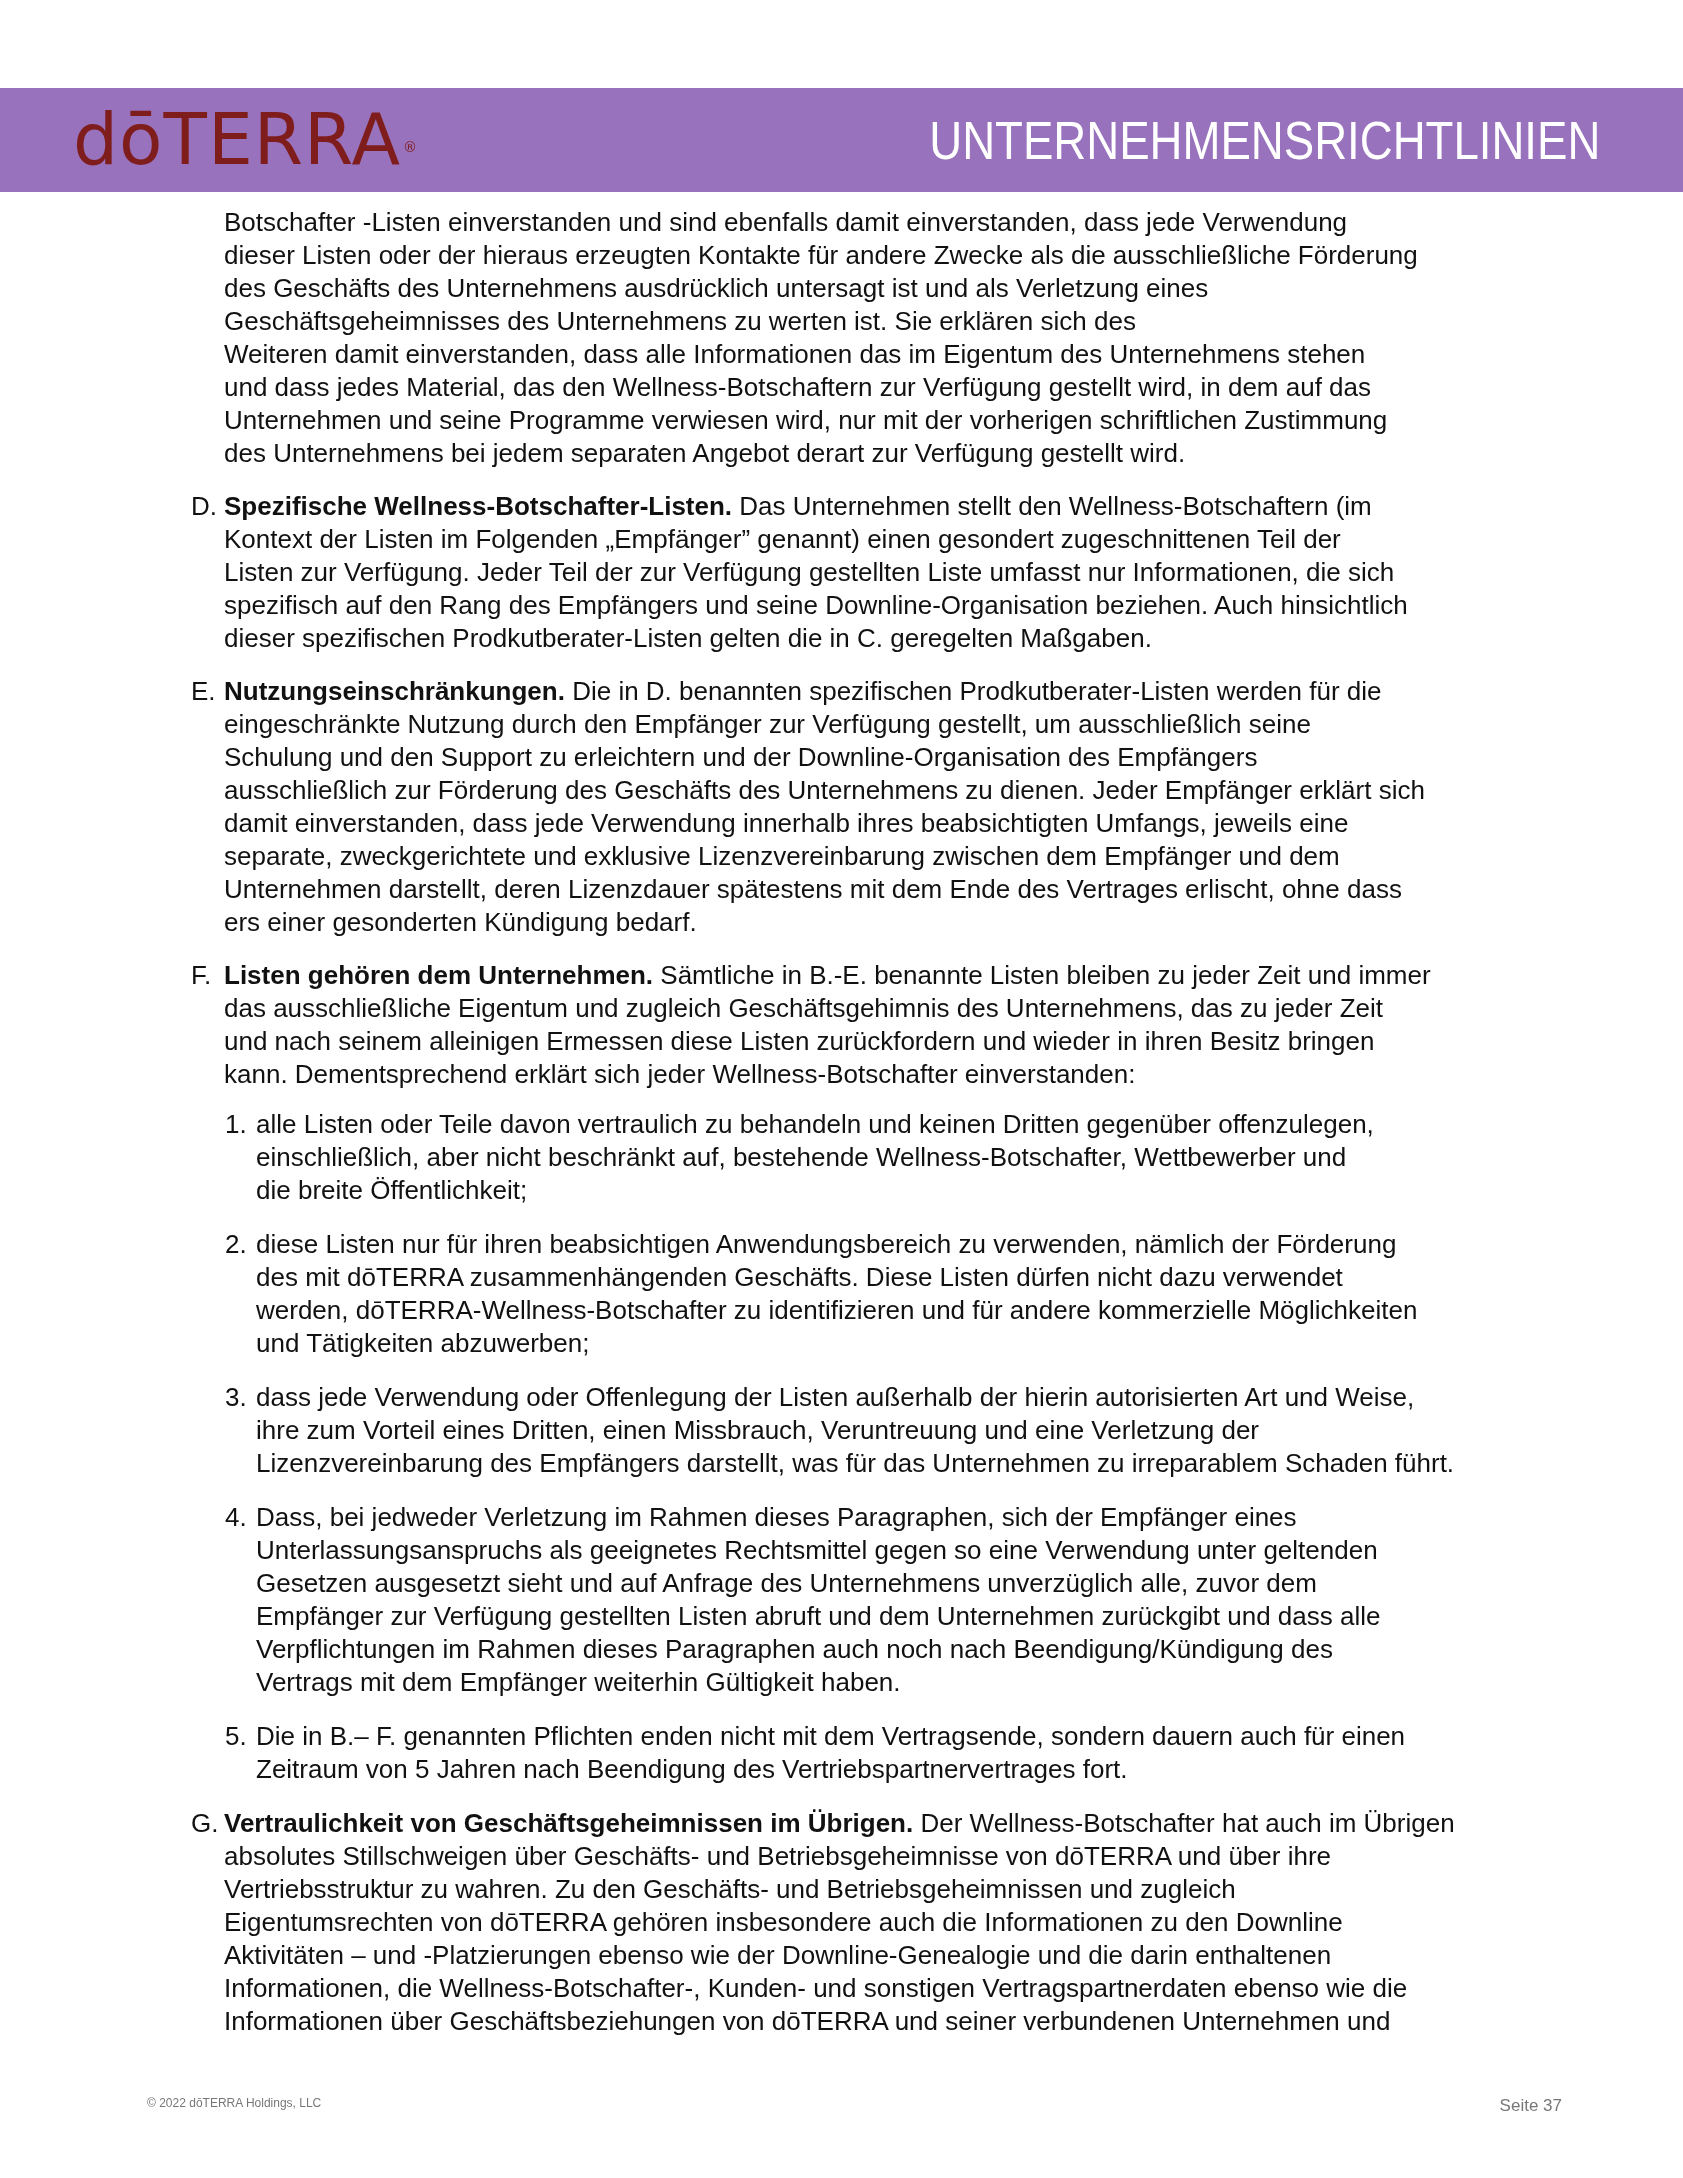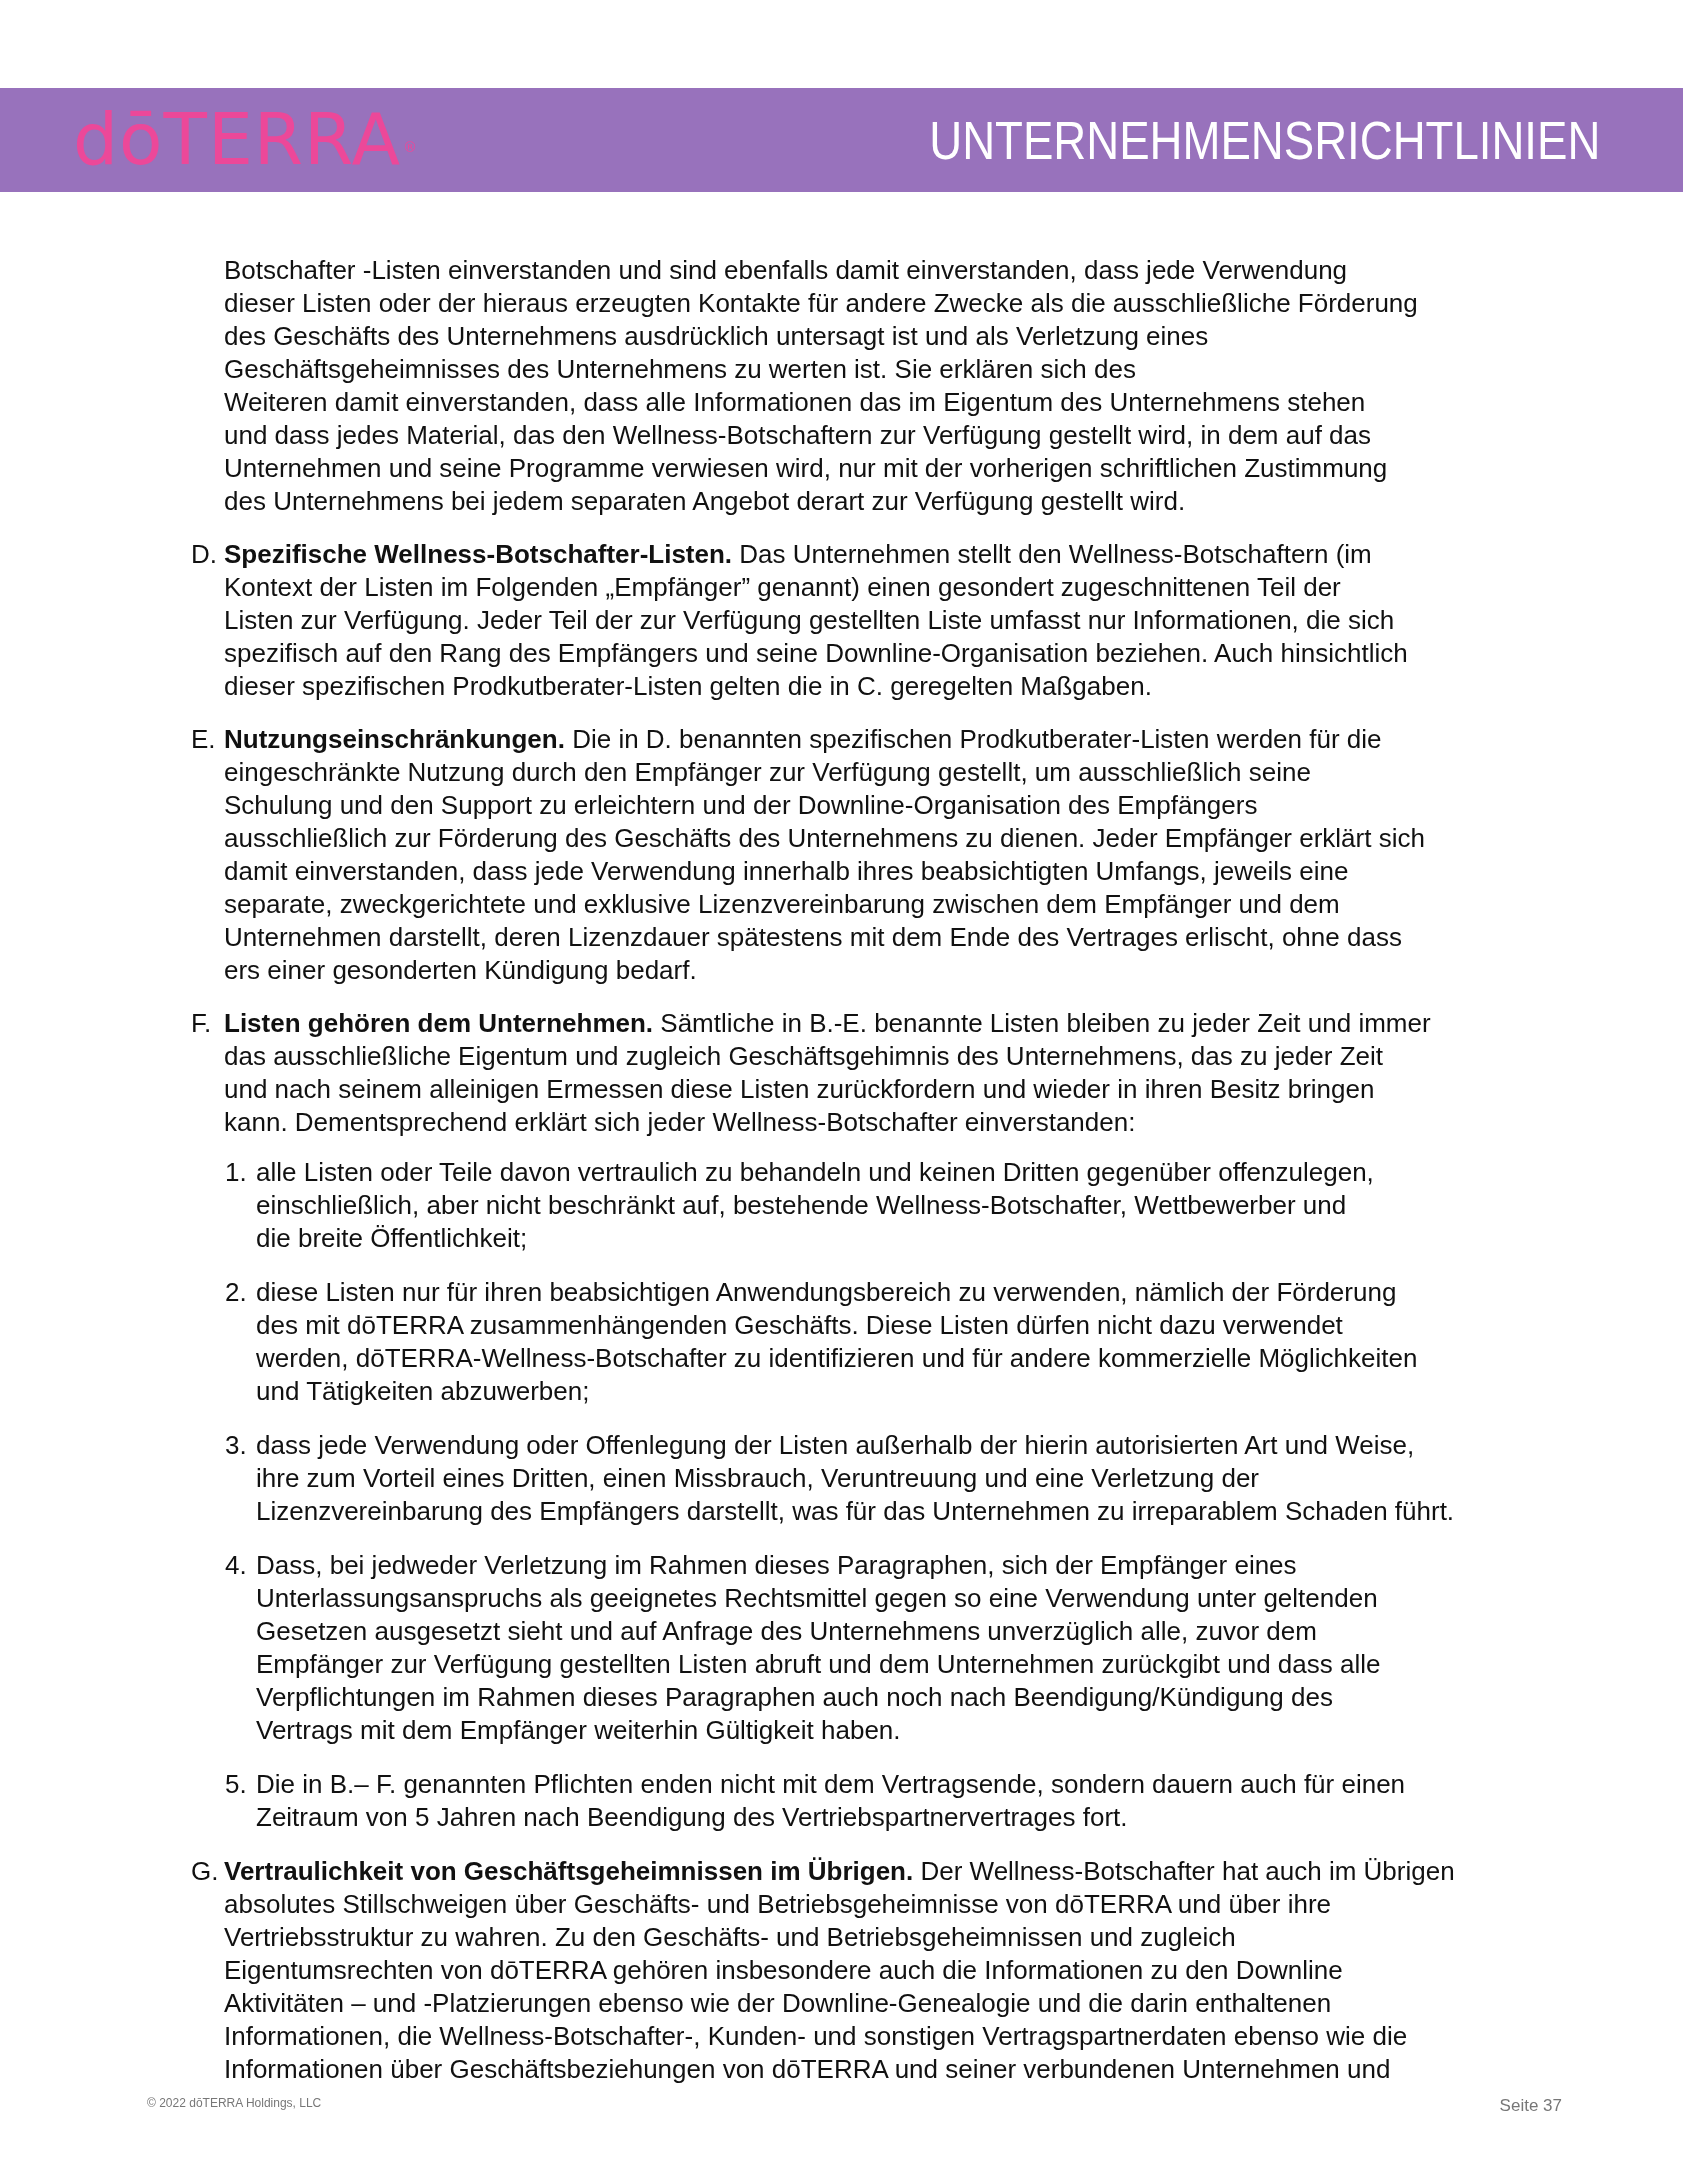--- a/index.html
+++ b/index.html
@@ -1,20 +1,20 @@
 <!DOCTYPE html>
 <html><head>
 <meta charset="utf-8">
 <style>
   html, body { margin: 0; padding: 0; background: #ffffff; }
   body { width: 1683px; height: 2178px; position: relative; overflow: hidden;
          font-family: "Liberation Sans", "DejaVu Sans", sans-serif; color: #111111; }
   .header-bar { position: absolute; left: 0; top: 88px; width: 1683px; height: 104px;
                 background: #9872BC; }
-  .logo { position: absolute; left: 73px; top: 100px; color: #ec4899;
+  .logo { position: absolute; left: 73px; top: 100px; color: #7f1d1d;
           font-family: "DejaVu Sans", sans-serif; font-size: 71px; line-height: 79px;
           letter-spacing: 1px; font-weight: normal; }
   .logo sup { font-size: 14px; vertical-align: top; position: relative; top: 8px; margin-left: 2px; }
   .header-title { position: absolute; right: 83px; top: 111px; color: #ffffff;
                   font-family: "Liberation Sans", sans-serif; font-size: 53px; line-height: 59px;
                   transform: scaleX(0.86); transform-origin: right center; letter-spacing: 0px; }
   .content { position: absolute; left: 0; top: 206px; width: 1683px; }
   .para { position: relative; font-size: 26px; line-height: 33px; white-space: nowrap; }
   .para .line { display: block; height: 33px; }
   .block { position: relative; margin-left: 224px; margin-bottom: 20px; }
@@ -27,21 +27,21 @@
 </style>
 </head>
 <body>
 
 <div class="header-bar"></div>
 <div class="logo"><span>dōTERRA</span><sup>®</sup></div>
 <div class="header-title">UNTERNEHMENSRICHTLINIEN</div>
 
 <div class="content">
 
-  <div class="para block" style="margin-bottom:20px;margin-top:48px;">
+  <div class="para block" style="margin-bottom:20px;">
     <span class="line">Botschafter -Listen einverstanden und sind ebenfalls damit einverstanden, dass jede Verwendung</span>
     <span class="line">dieser Listen oder der hieraus erzeugten Kontakte für andere Zwecke als die ausschließliche Förderung</span>
     <span class="line">des Geschäfts des Unternehmens ausdrücklich untersagt ist und als Verletzung eines</span>
     <span class="line">Geschäftsgeheimnisses des Unternehmens zu werten ist. Sie erklären sich des</span>
     <span class="line">Weiteren damit einverstanden, dass alle Informationen das im Eigentum des Unternehmens stehen</span>
     <span class="line">und dass jedes Material, das den Wellness-Botschaftern zur Verfügung gestellt wird, in dem auf das</span>
     <span class="line">Unternehmen und seine Programme verwiesen wird, nur mit der vorherigen schriftlichen Zustimmung</span>
     <span class="line">des Unternehmens bei jedem separaten Angebot derart zur Verfügung gestellt wird.</span>
   </div>
 

